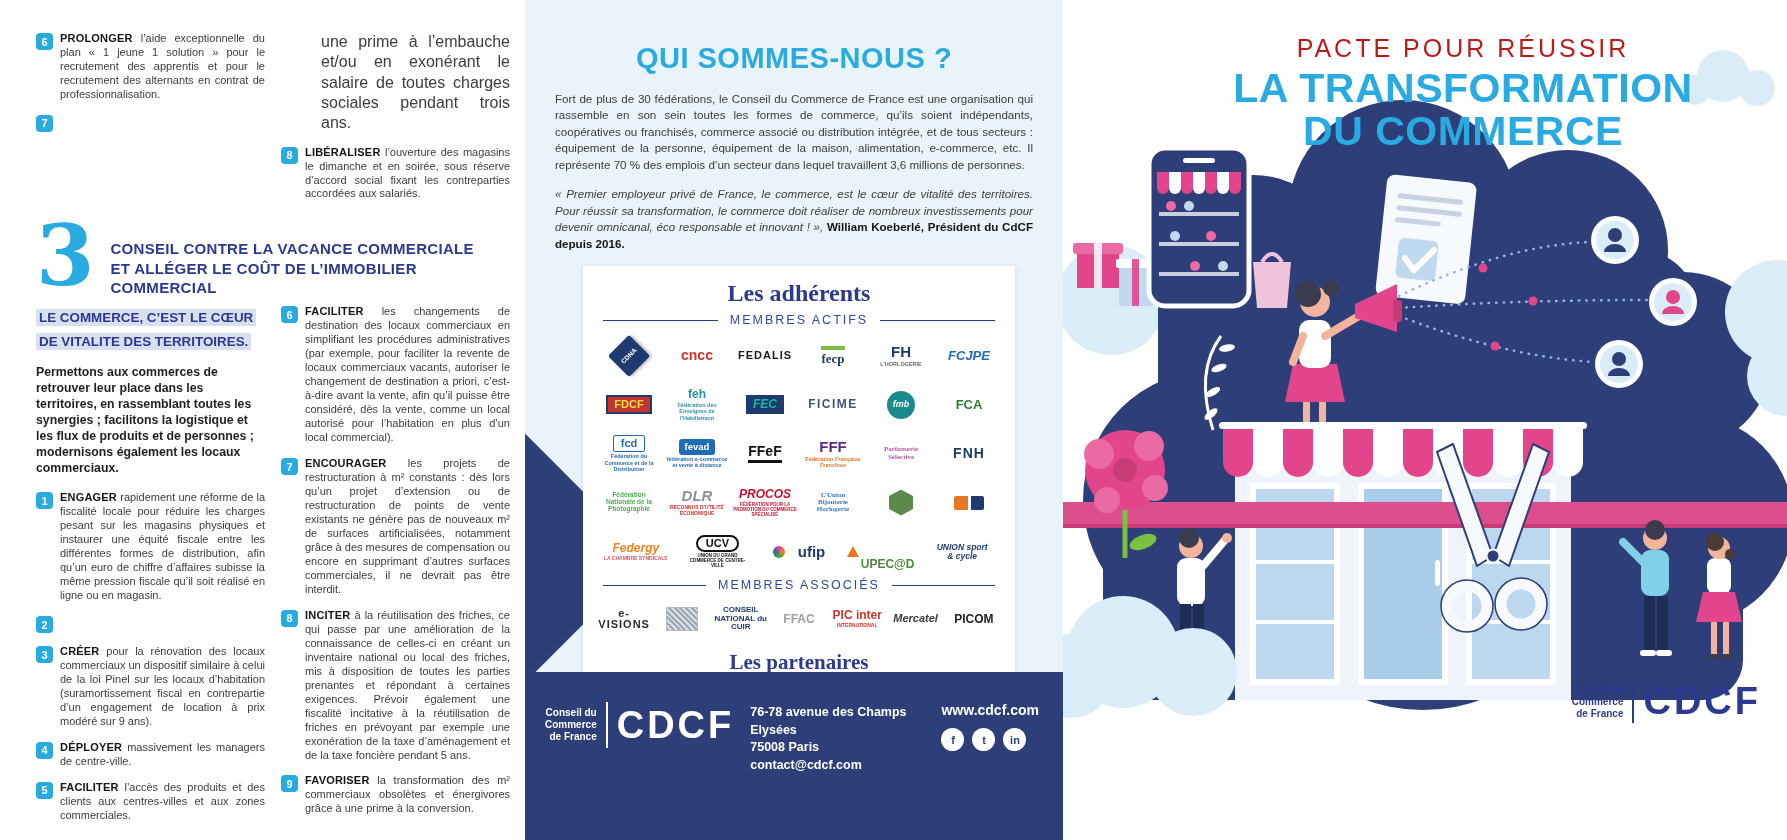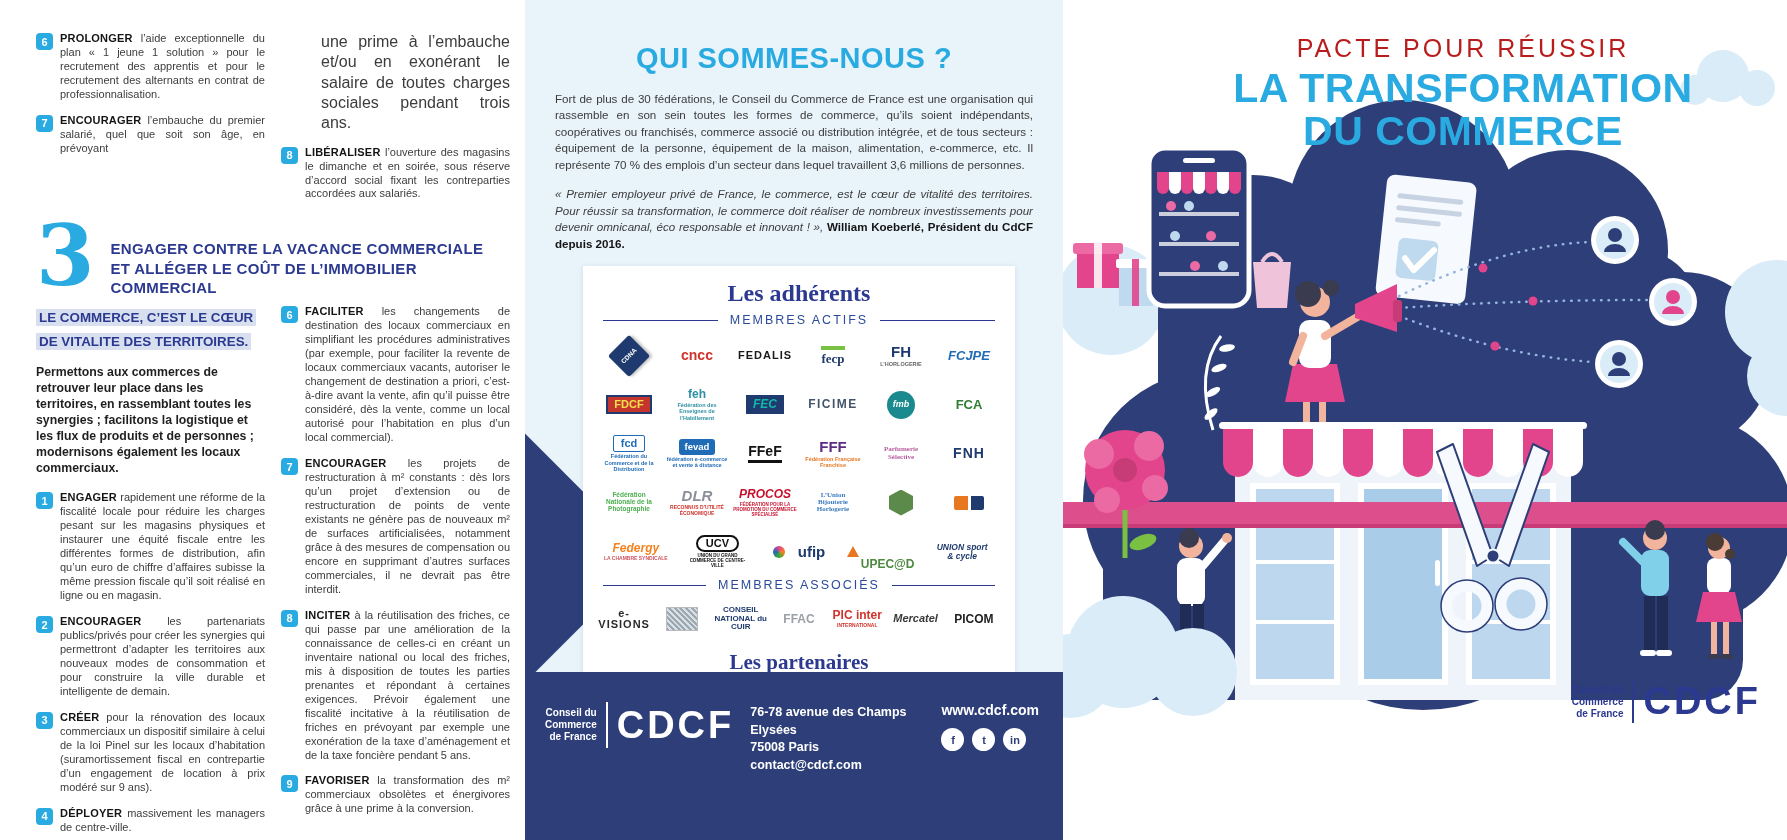--- a/index.html
+++ b/index.html
@@ -138,51 +138,49 @@
 
   <section class="panel-left">
     <div class="cols">
       <div class="col">
         <div class="item">
           <span class="badge">6</span>
           <p class="itx"><b>PROLONGER</b> <span>l’aide exceptionnelle du plan « 1 jeune 1 solution » pour le recrutement des apprentis et pour le recrutement des alternants en contrat de professionnalisation.</span></p>
         </div>
         <div class="item">
           <span class="badge">7</span>
-          <p class="itx"><b>ENCOURAGER</b> <span>l’embauche du premier salarié, quel que soit son âge, en prévoyant</span></p>
         </div>
       </div>
       <div class="col">
         <p class="cont">une prime à l’embauche et/ou en exonérant le salaire de toutes charges sociales pendant trois ans.</p>
         <div class="item">
           <span class="badge">8</span>
           <p class="itx"><b>LIBÉRALISER</b> <span>l’ouverture des magasins le dimanche et en soirée, sous réserve d’accord social fixant les contreparties accordées aux salariés.</span></p>
         </div>
       </div>
     </div>
 
     <div class="sec">
       <div class="sec-num">3</div>
       <div class="sec-title">
-        <span>ENGAGER CONTRE LA VACANCE COMMERCIALE</span><br>
+        <span>CONSEIL CONTRE LA VACANCE COMMERCIALE</span><br>
         <span>ET ALLÉGER LE COÛT DE L’IMMOBILIER COMMERCIAL</span>
       </div>
     </div>
 
     <div class="cols main-cols">
       <div class="col">
         <p class="hl-wrap"><span class="hl">LE COMMERCE, C’EST LE CŒUR DE VITALITE DES TERRITOIRES.</span></p>
         <p class="intro">Permettons aux commerces de retrouver leur place dans les territoires, en rassemblant toutes les synergies ; facilitons la logistique et les flux de produits et de personnes ; modernisons également les locaux commerciaux.</p>
         <div class="item">
           <span class="badge">1</span>
           <p class="itx"><b>ENGAGER</b> <span>rapidement une réforme de la fiscalité locale pour réduire les charges pesant sur les magasins physiques et instaurer une équité fiscale entre les différentes formes de distribution, afin qu’un euro de chiffre d’affaires subisse la même pression fiscale qu’il soit réalisé en ligne ou en magasin.</span></p>
         </div>
         <div class="item">
           <span class="badge">2</span>
-          <p class="itx"><b>ENCOURAGER</b> <span>les partenariats publics/privés pour créer les synergies qui permettront d’adapter les territoires aux nouveaux modes de consommation et pour construire la ville durable et intelligente de demain.</span></p>
         </div>
         <div class="item">
           <span class="badge">3</span>
           <p class="itx"><b>CRÉER</b> <span>pour la rénovation des locaux commerciaux un dispositif similaire à celui de la loi Pinel sur les locaux d’habitation (suramortissement fiscal en contrepartie d’un engagement de location à prix modéré sur 9 ans).</span></p>
         </div>
         <div class="item">
           <span class="badge">4</span>
           <p class="itx"><b>DÉPLOYER</b> <span>massivement les managers de centre-ville.</span></p>
         </div>
         <div class="item">

